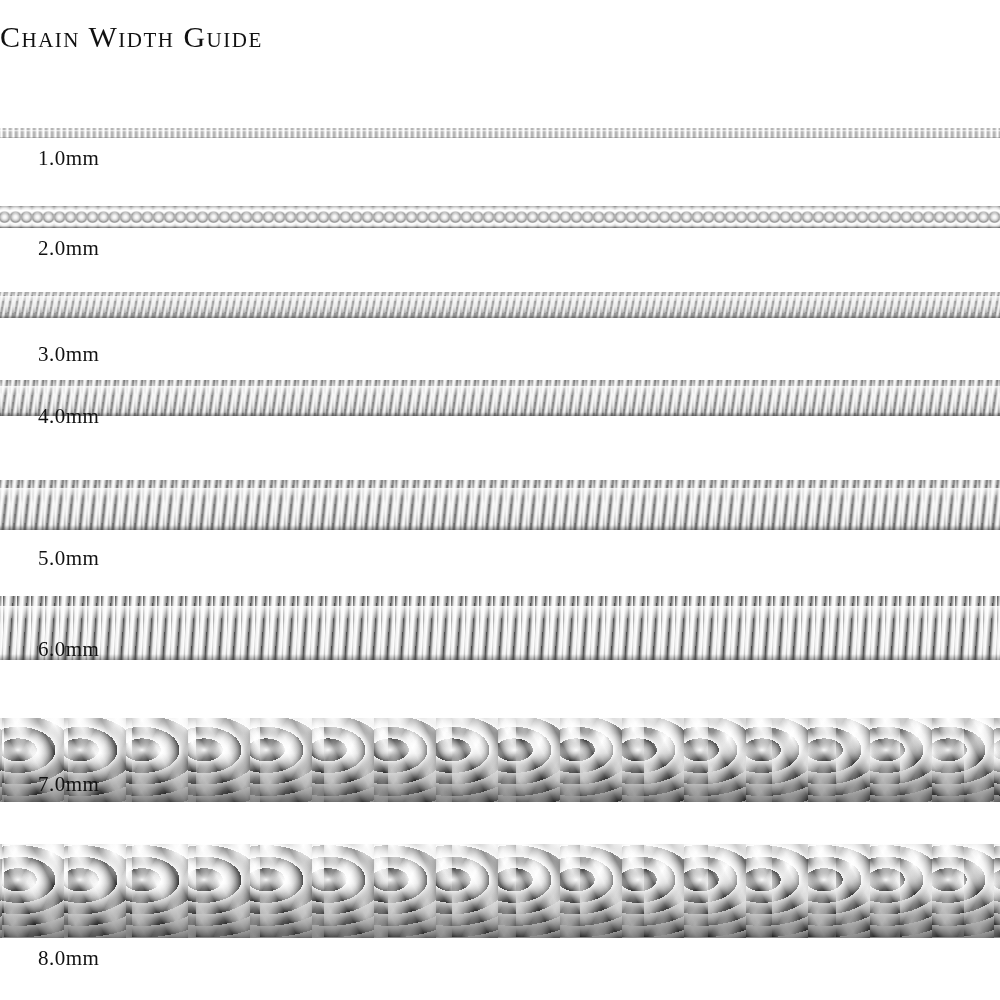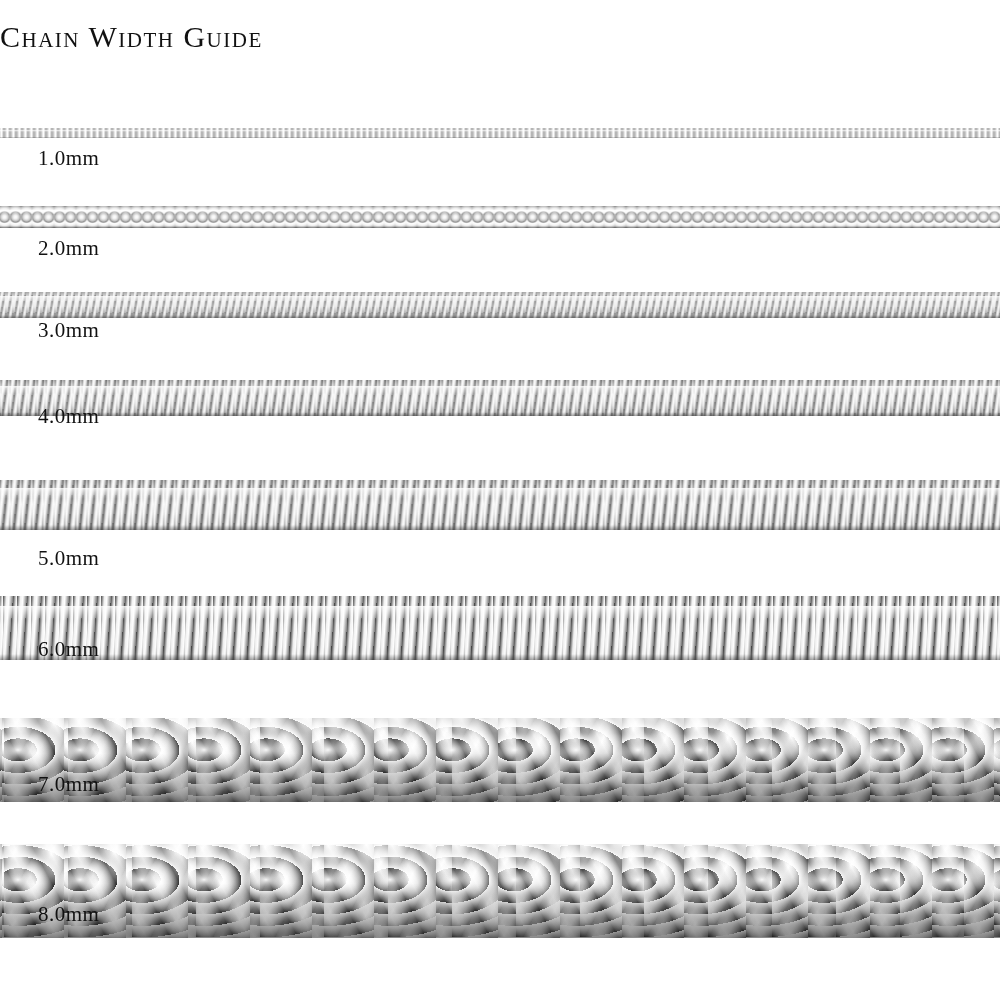--- a/index.html
+++ b/index.html
@@ -205,21 +205,21 @@
   </div>
   <div class="chain-label" style="top:236px;">2.0mm</div>
 </div>
 
 <div class="chain-row">
   <div class="chain-strip w3" style="top:292px;height:26px;">
     <div class="tex-fine"></div>
       <div class="gloss"></div>
       <div class="edge-dark"></div>
   </div>
-  <div class="chain-label" style="top:318px;">3.0mm</div>
+  <div class="chain-label" style="top:342px;">3.0mm</div>
 </div>
 
 <div class="chain-row">
   <div class="chain-strip w4" style="top:380px;height:36px;">
     <div class="tex-fine"></div>
       <div class="gloss"></div>
       <div class="edge-dark"></div>
   </div>
   <div class="chain-label" style="top:404px;">4.0mm</div>
 </div>
@@ -256,14 +256,14 @@
 
 <div class="chain-row">
   <div class="chain-strip" style="top:844px;height:94px;">
     <div class="rope">
       <div class="strand s1"></div>
       <div class="strand s2"></div>
       <div class="strand s3"></div>
       <div class="strand shade"></div>
     </div>
   </div>
-  <div class="chain-label" style="top:902px;text-align:center;">8.0mm</div>
+  <div class="chain-label" style="top:946px;text-align:center;">8.0mm</div>
 </div>
 
 </body></html>

